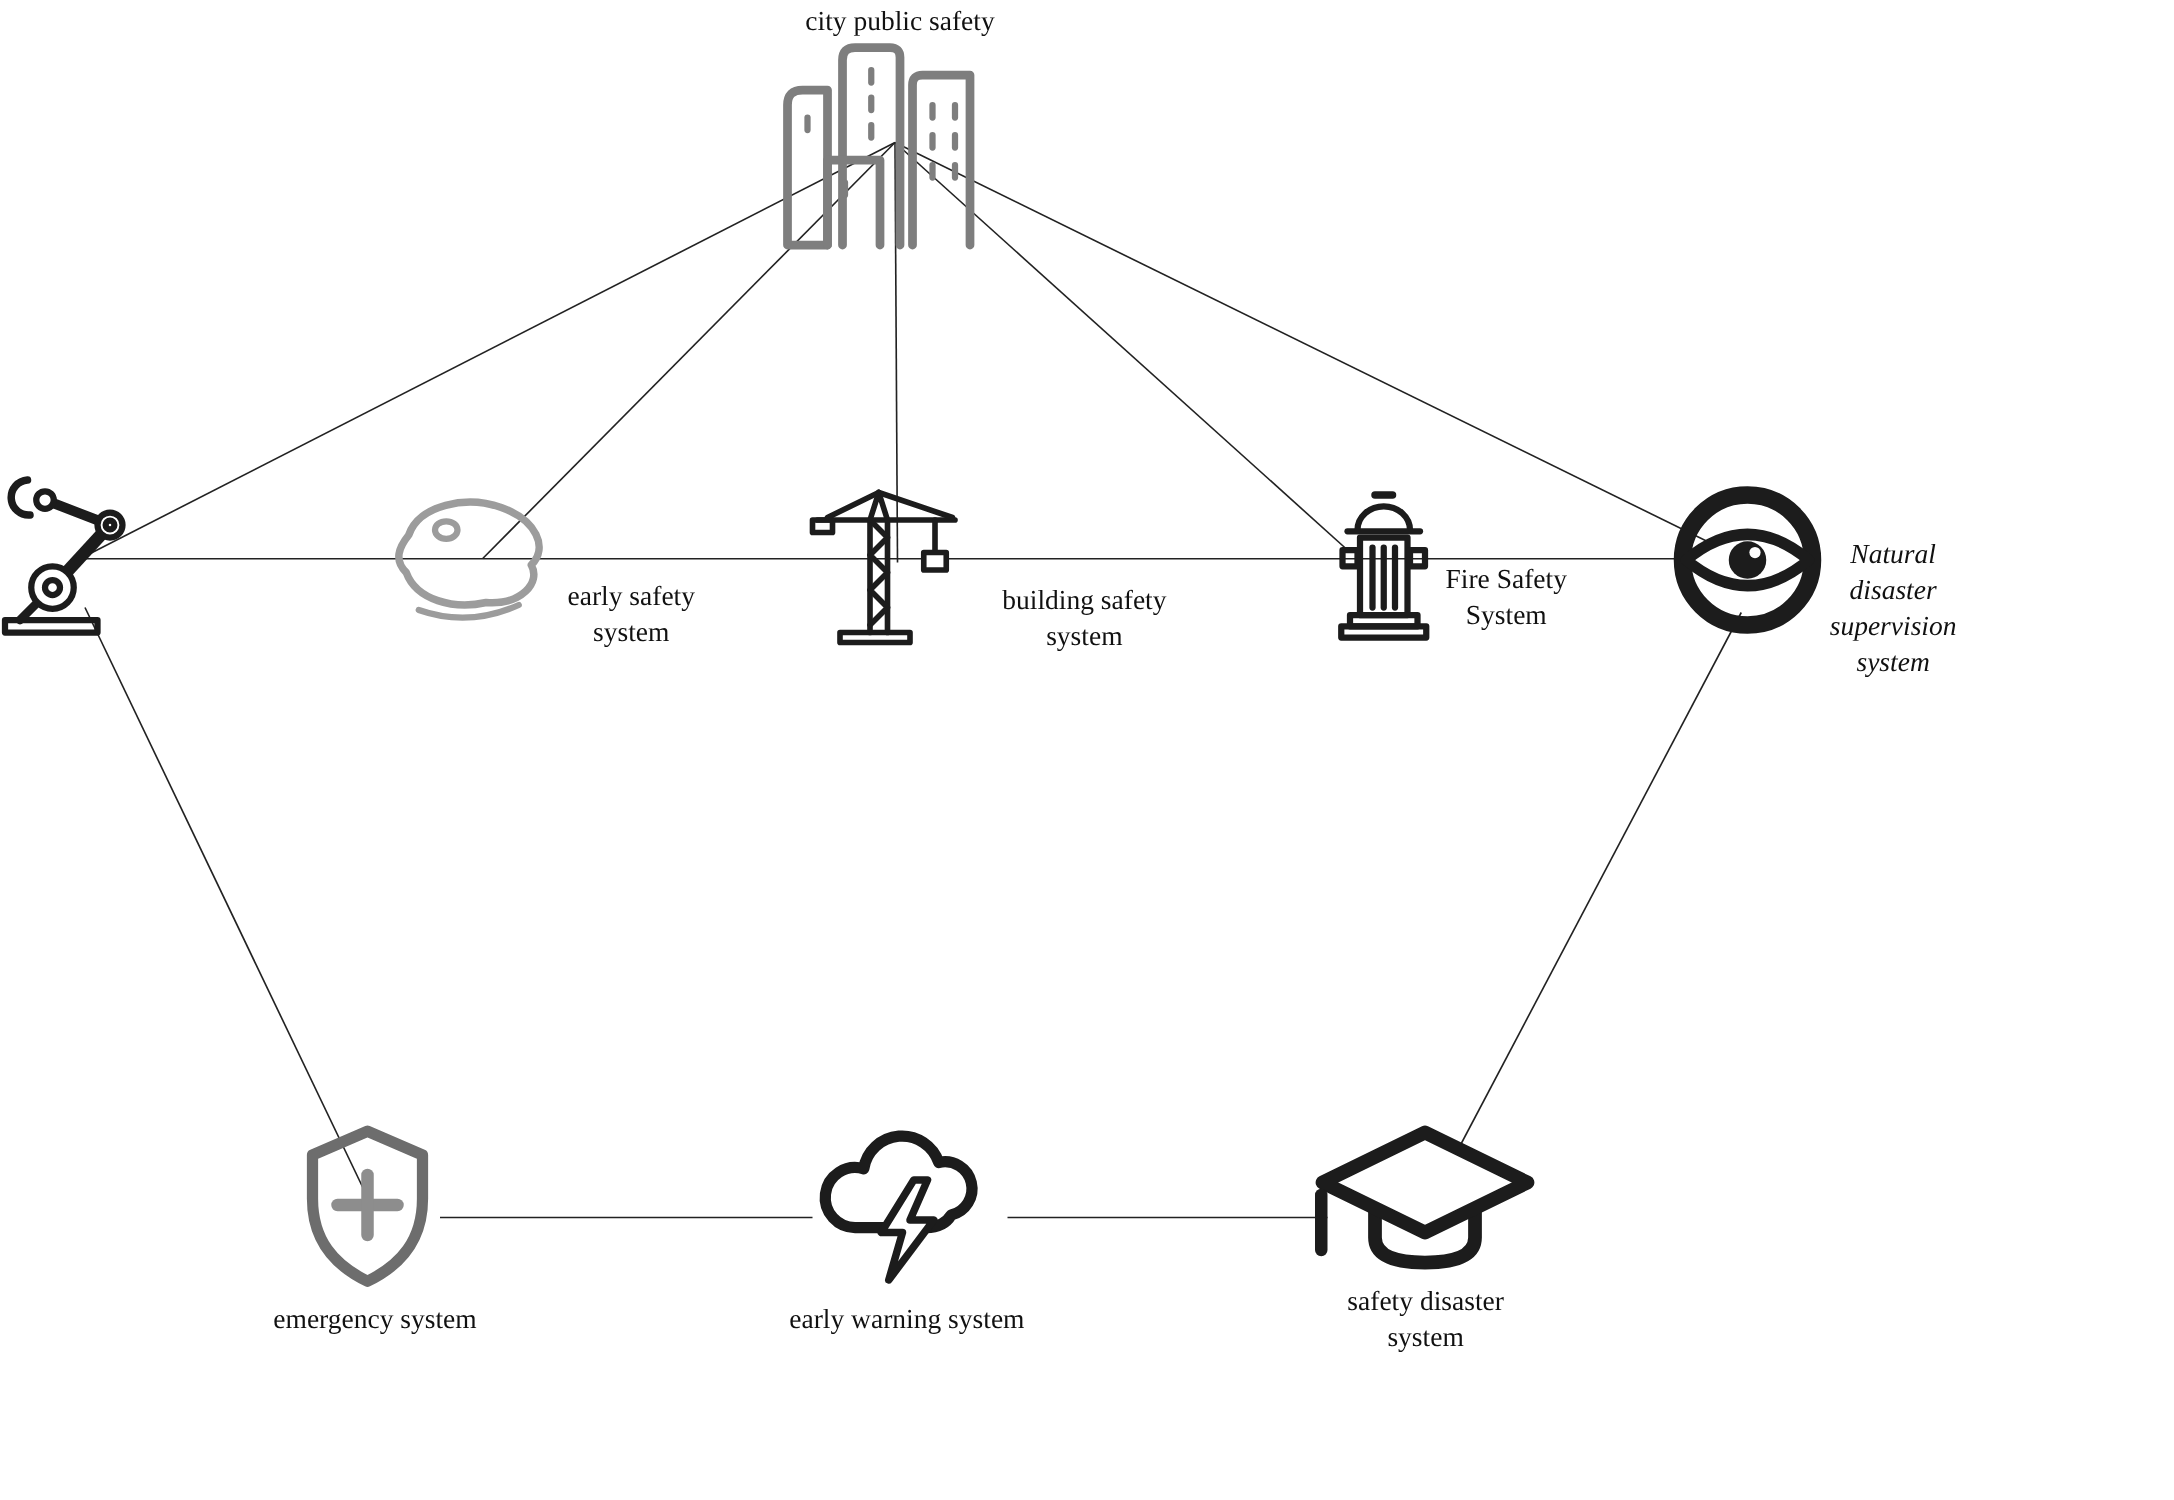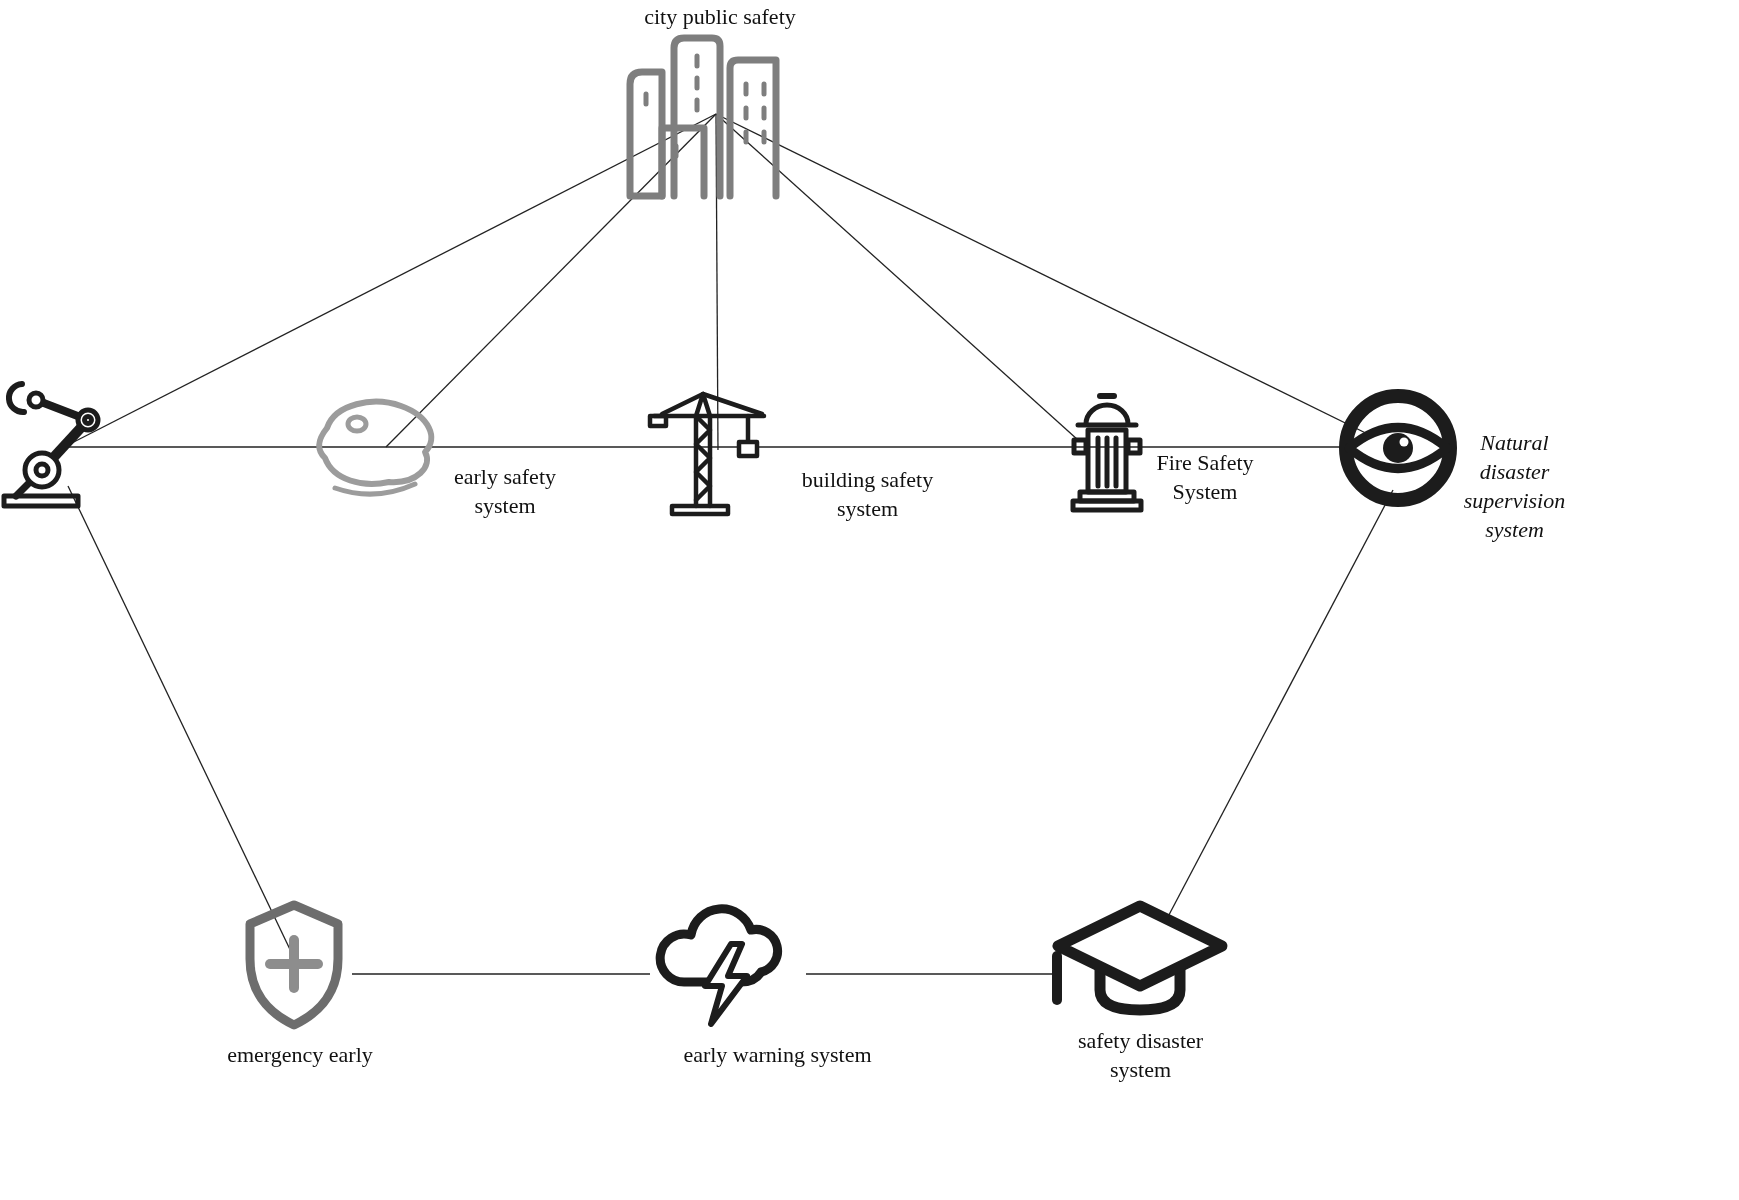--- a/index.html
+++ b/index.html
@@ -32,21 +32,21 @@
   #icon-early      { left:645px;  top:890px; }
   #icon-education  { left:1048px; top:898px; }
   
   #label-city       { left:560px;  top:2px;    width:320px; }
   #label-production { left:80px;   top:458px;  width:175px; }
   #label-food       { left:420px;  top:462px;  width:170px; }
   #label-building   { left:785px;  top:465px;  width:165px;text-align:center; }
   #label-fire       { left:1140px; top:448px;  width:130px; }
   #label-natural    { left:1452px; top:428px;  width:125px;font-style:italic; }
   #label-emergency  { left:195px;  top:1040px; width:210px; }
-  #label-early      { left:660px;  top:1040px; width:235px; }
+  #label-early      { left:608px;  top:1040px; width:235px; }
   #label-education  { left:1038px; top:1026px; width:205px; }
 </style>
 </head>
 <body>
 
 <div id="canvas">
 
   <svg id="edges-svg" xmlns="http://www.w3.org/2000/svg">
       <line x1="716" y1="114" x2="64" y2="447"></line>
       <line x1="716" y1="114" x2="386" y2="447"></line>
@@ -138,21 +138,21 @@
 disaster
 supervision
 system</div>
   <svg class="icon" id="icon-natural" width="126" height="126" viewBox="0 0 126 126" xmlns="http://www.w3.org/2000/svg" fill="none" stroke="#1c1c1c" stroke-linejoin="round" stroke-linecap="round">
     <circle cx="63" cy="63" r="52" stroke-width="14"></circle>
     <path d="M14 63 Q63 22 112 63 Q63 104 14 63 Z" stroke-width="9" fill="#ffffff"></path>
     <circle cx="63" cy="63" r="15" fill="#1c1c1c" stroke="none"></circle>
     <circle cx="69" cy="57" r="4.5" fill="#ffffff" stroke="none"></circle>
   </svg>
 
-  <div class="label" id="label-emergency">emergency early</div>
+  <div class="label" id="label-emergency">emergency system</div>
   <svg class="icon" id="icon-emergency" width="112" height="135" viewBox="0 0 112 135" xmlns="http://www.w3.org/2000/svg" fill="none" stroke-linejoin="round" stroke-linecap="round">
     <path d="M56 7 L100 26 V61 C100 94 83 114 56 127 C29 114 12 94 12 61 V26 Z" stroke="#6d6d6d" stroke-width="9"></path>
     <line x1="32" y1="66" x2="80" y2="66" stroke="#8d8d8d" stroke-width="10"></line>
     <line x1="56" y1="42" x2="56" y2="90" stroke="#8d8d8d" stroke-width="10"></line>
   </svg>
 
   <div class="label" id="label-early">early warning system</div>
   <svg class="icon" id="icon-early" width="160" height="142" viewBox="0 0 160 142" xmlns="http://www.w3.org/2000/svg" fill="none" stroke="#1c1c1c" stroke-linejoin="round" stroke-linecap="round">
     <path d="M40 92 A24 24 0 1 1 46 45 A31 31 0 0 1 106 40 A21 21 0 1 1 116 82 Q110 92 96 92 H50 Q43 92 40 92 Z" stroke-width="9"></path>
     <path d="M86 54 L60 96 H77 L66 134 L102 86 H83 L97 54 Z" stroke-width="6" fill="#ffffff"></path>

